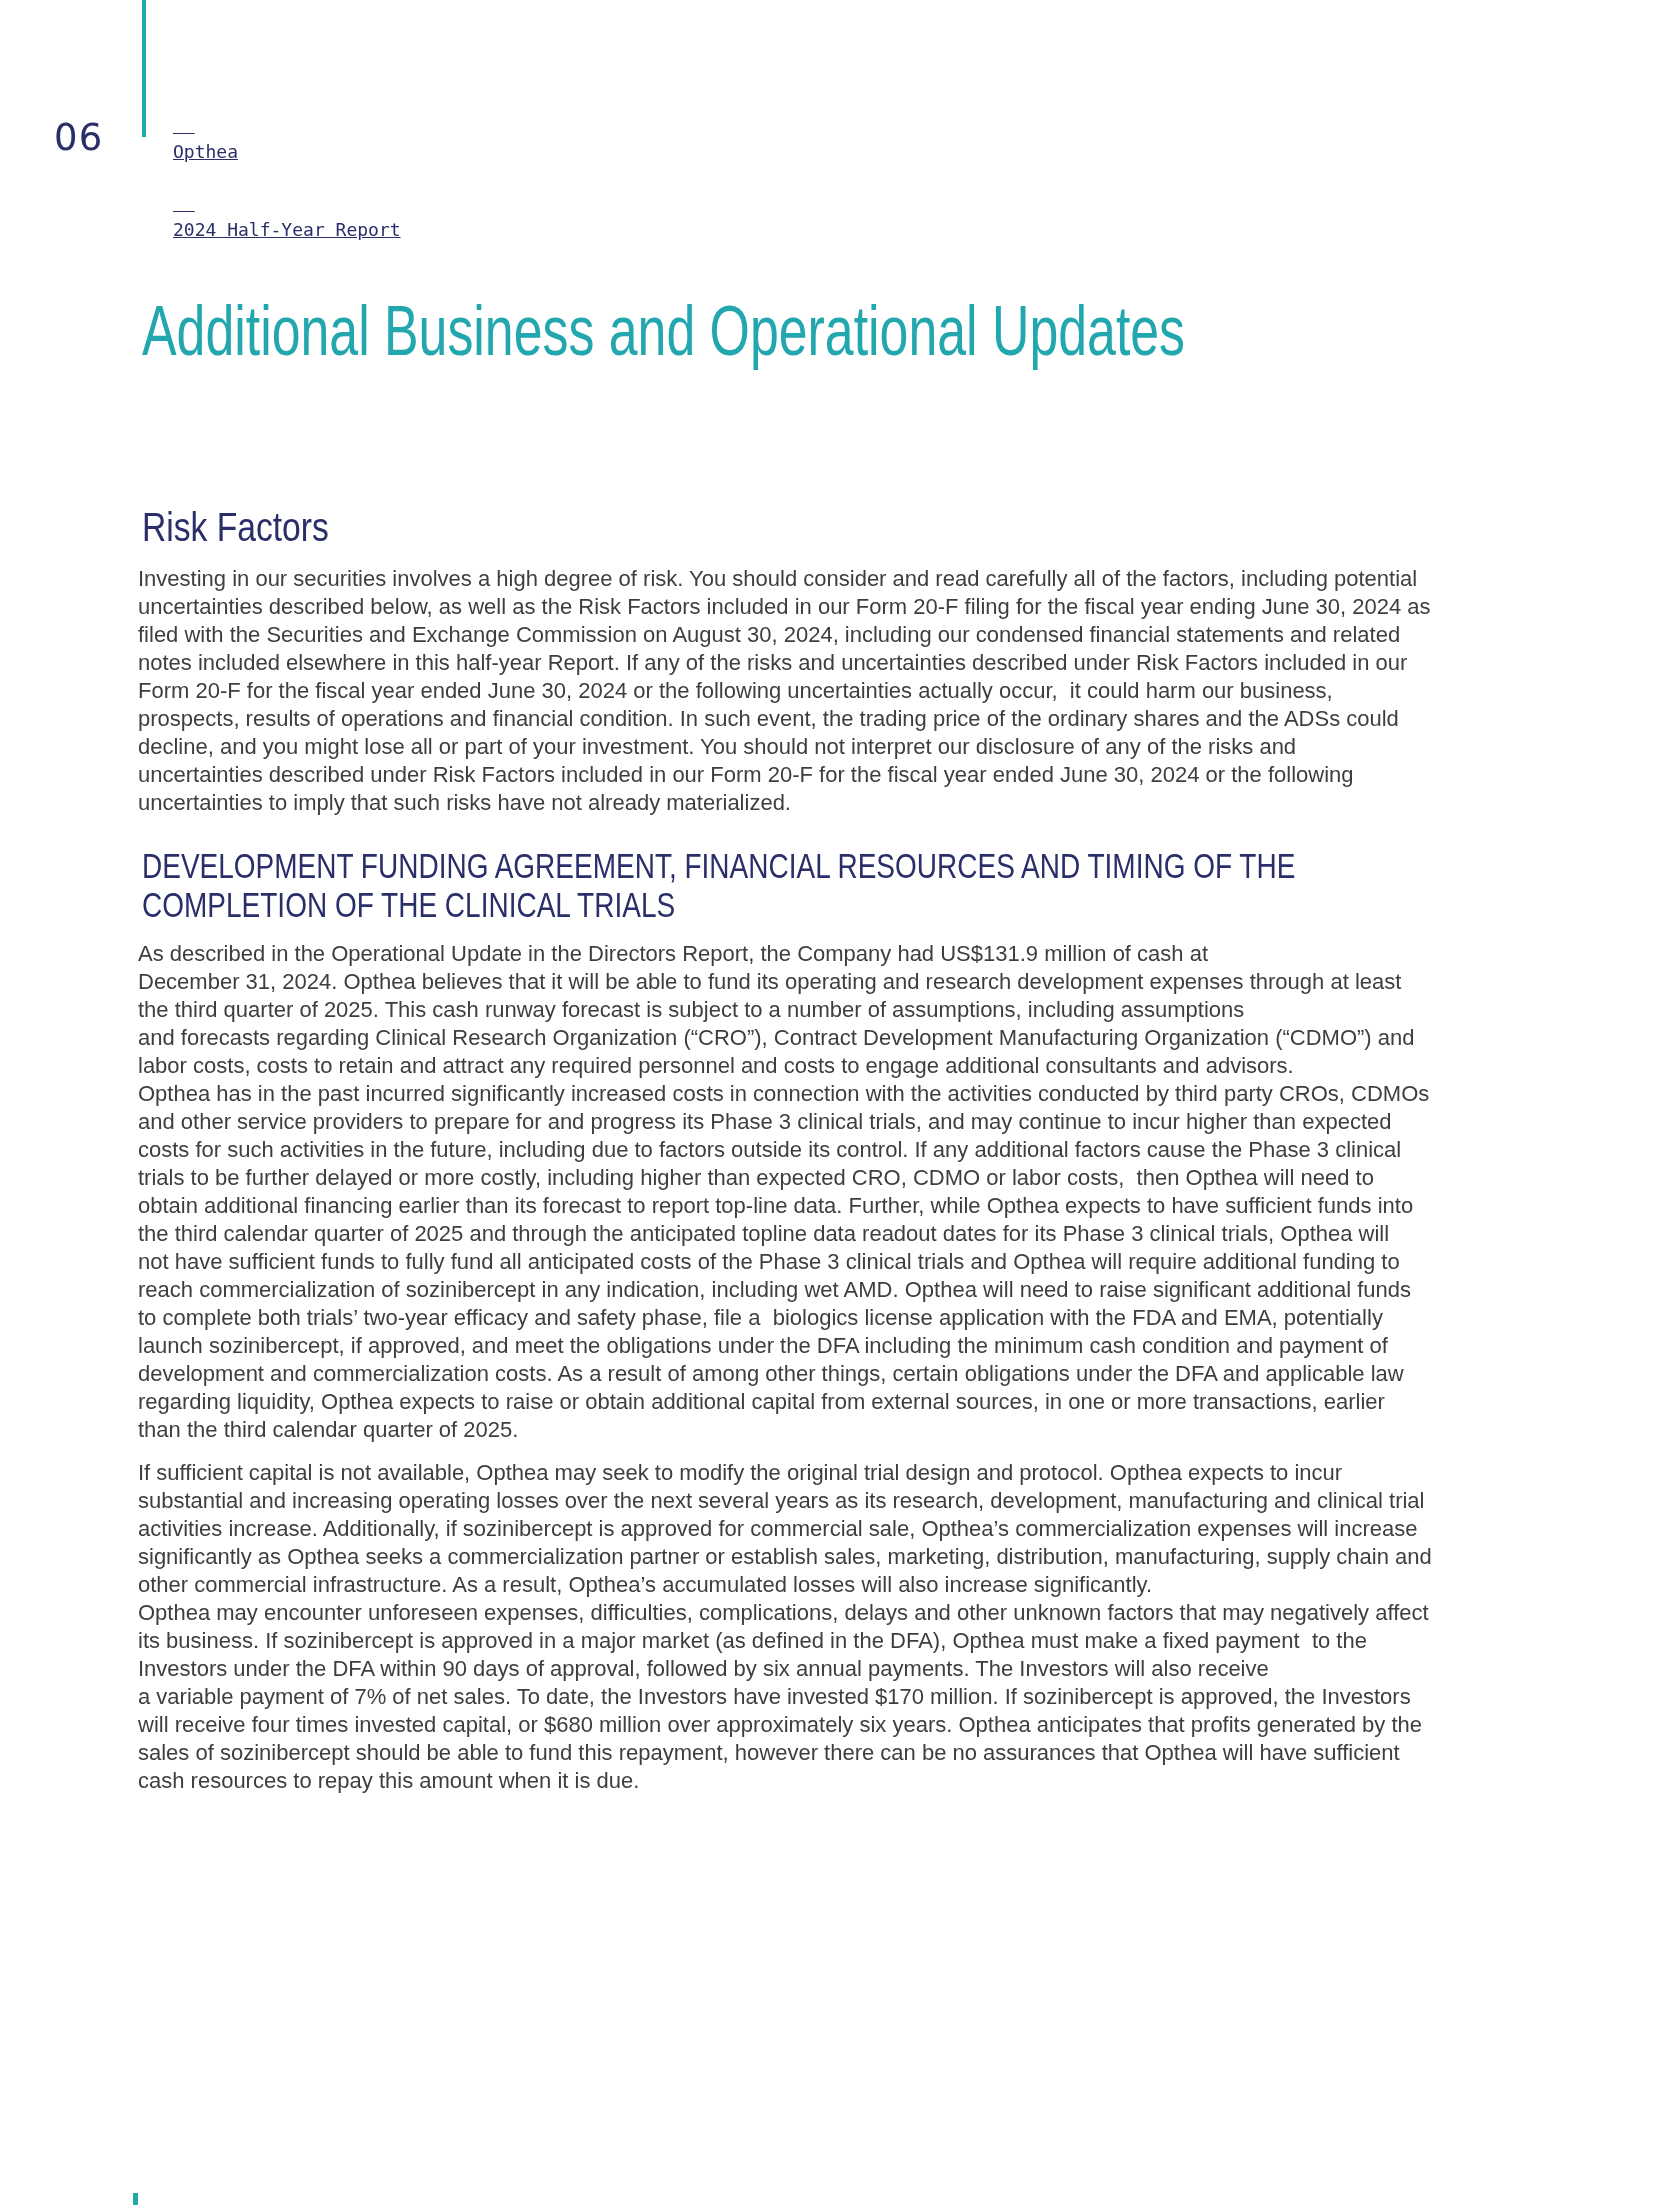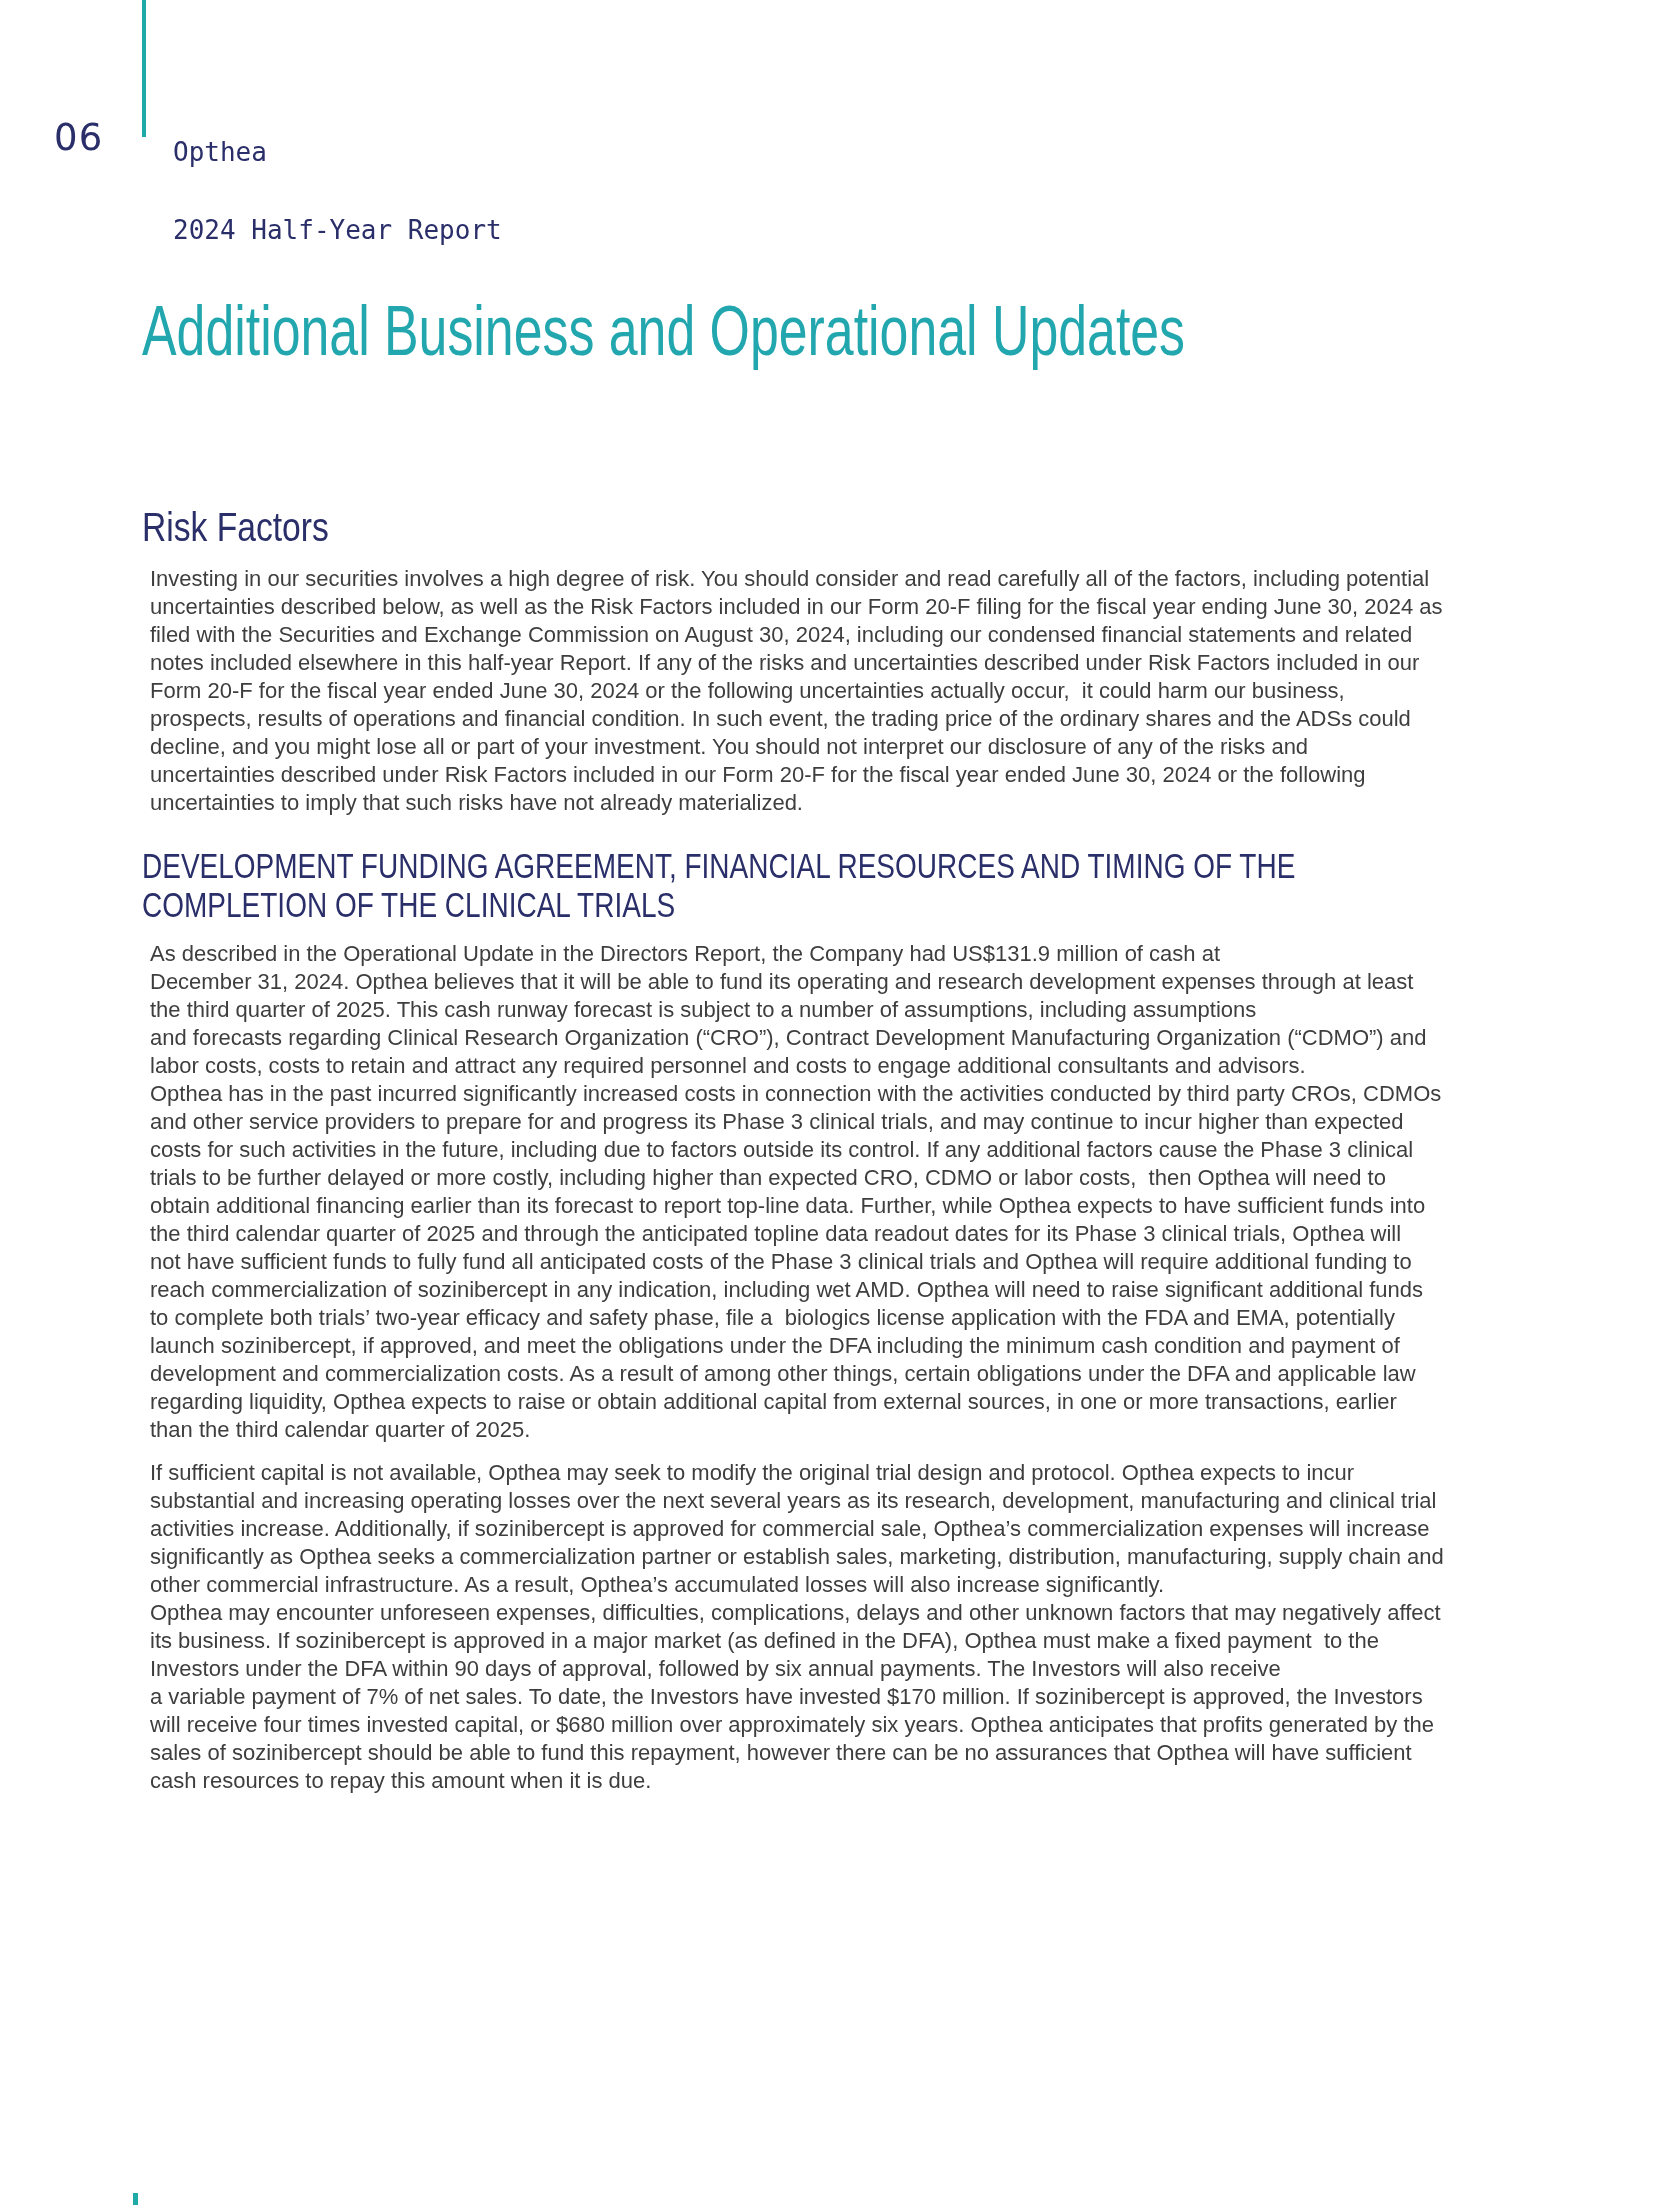--- a/index.html
+++ b/index.html
@@ -5,32 +5,32 @@
   html,body{margin:0;padding:0;background:#ffffff;}
   body{width:1671px;height:2205px;position:relative;overflow:hidden;
        font-family:"Liberation Sans",sans-serif;}
   .abs{position:absolute;}
 
   
   #page-number{left:54px;top:81px;font-size:37px;line-height:1;
        color:#2A2E69;font-family:"DejaVu Sans",sans-serif;font-weight:400;letter-spacing:1.1px;margin-top:38px;}
   #header-rule{left:142px;top:0;width:3.9px;height:137px;background:#1FA9A7;}
   #brand-block{left:173px;top:87px;font-family:"DejaVu Sans Mono","Liberation Mono",monospace;
-       font-size:26px;line-height:26px;color:#2A2E69;white-space:pre;}
+       font-size:18px;line-height:26px;color:#2A2E69;white-space:pre;text-decoration:underline;}
 
   
   #page-title{left:142px;top:290px;font-size:71px;line-height:1.15;color:#23A7AE;
        font-weight:400;white-space:nowrap;transform:scaleX(0.73);transform-origin:0 0;}
 
   
   #risk-heading{left:142px;top:504px;font-size:41px;line-height:1.15;color:#2A2E69;
        font-weight:400;white-space:nowrap;transform:scaleX(0.82);transform-origin:0 0;}
 
   
-  .para{left:150px;font-size:22px;line-height:28px;color:#3E3E3E;white-space:pre;font-weight:400;}
+  .para{left:138px;font-size:22px;line-height:28px;color:#3E3E3E;white-space:pre;font-weight:400;}
   #risk-para{top:565px;}
   #dfa-para-1{top:940px;}
   #dfa-para-2{top:1459px;}
 
   
   #dfa-heading{left:142px;top:846px;font-size:35px;line-height:39px;color:#2A2E69;
        font-weight:400;white-space:pre;transform:scaleX(0.80);transform-origin:0 0;}
 
   
   #footer-rule{left:133px;top:2193px;width:4.5px;height:12.3px;background:#1FA9A7;}

